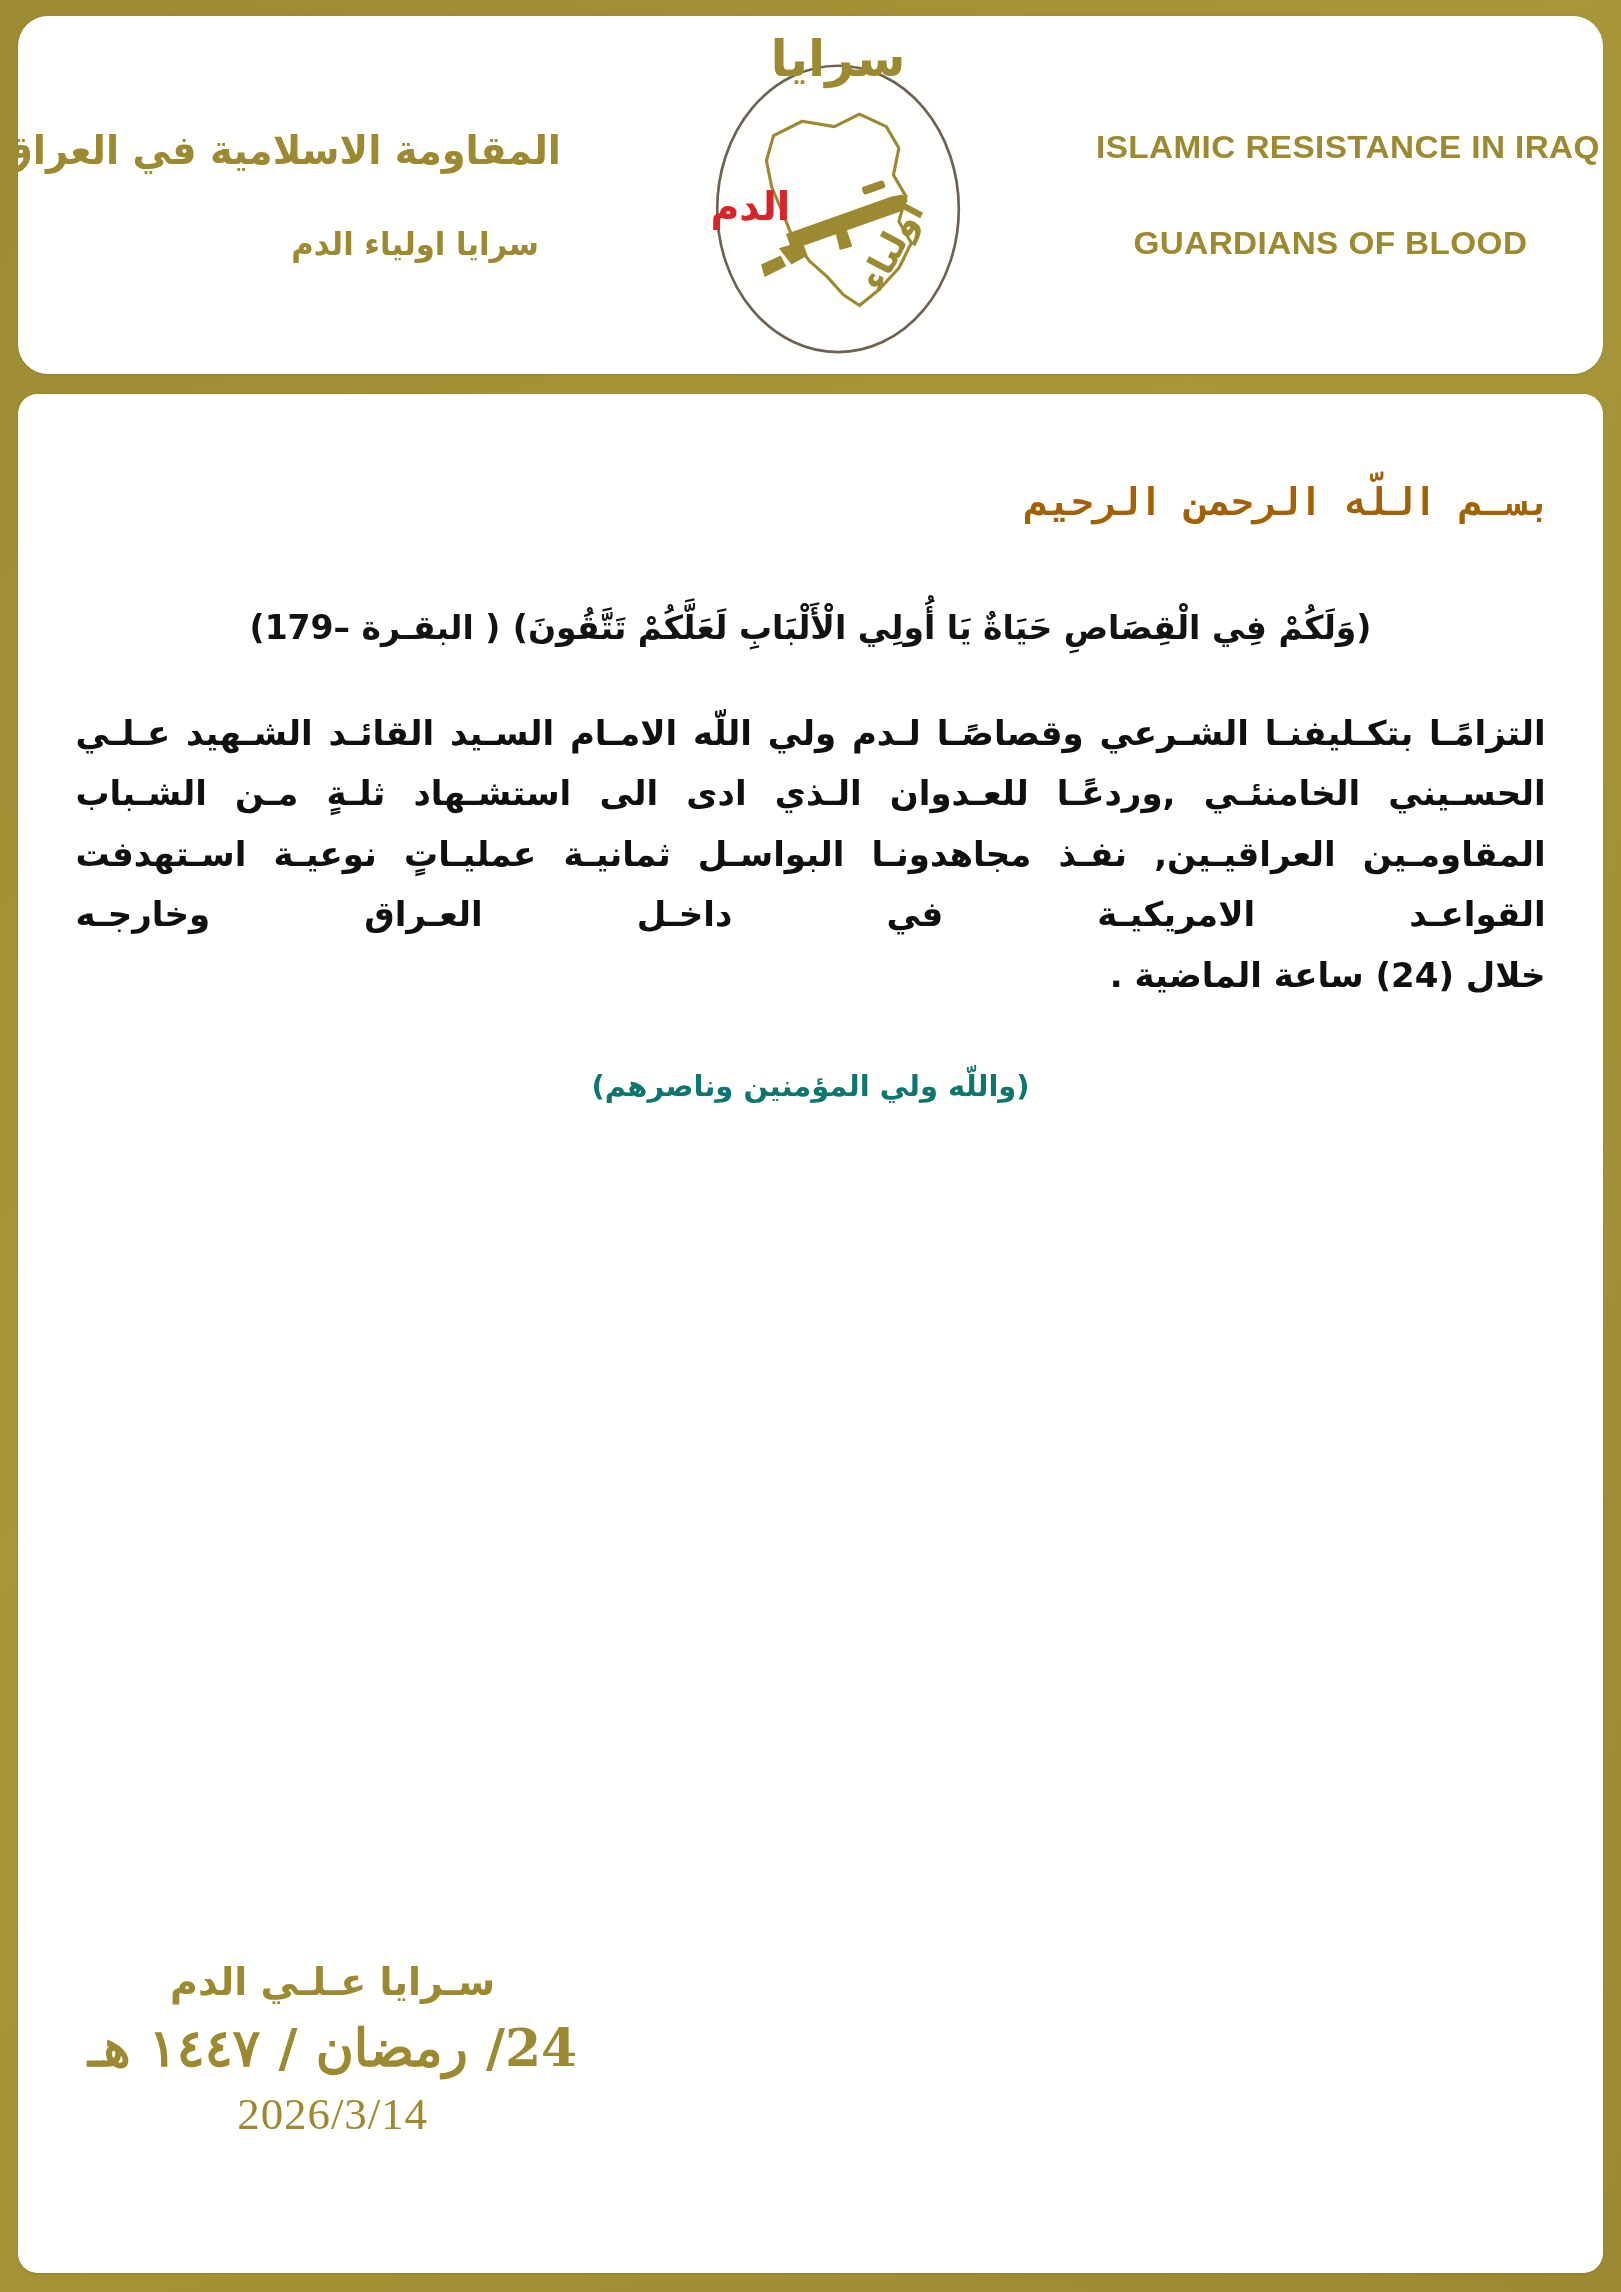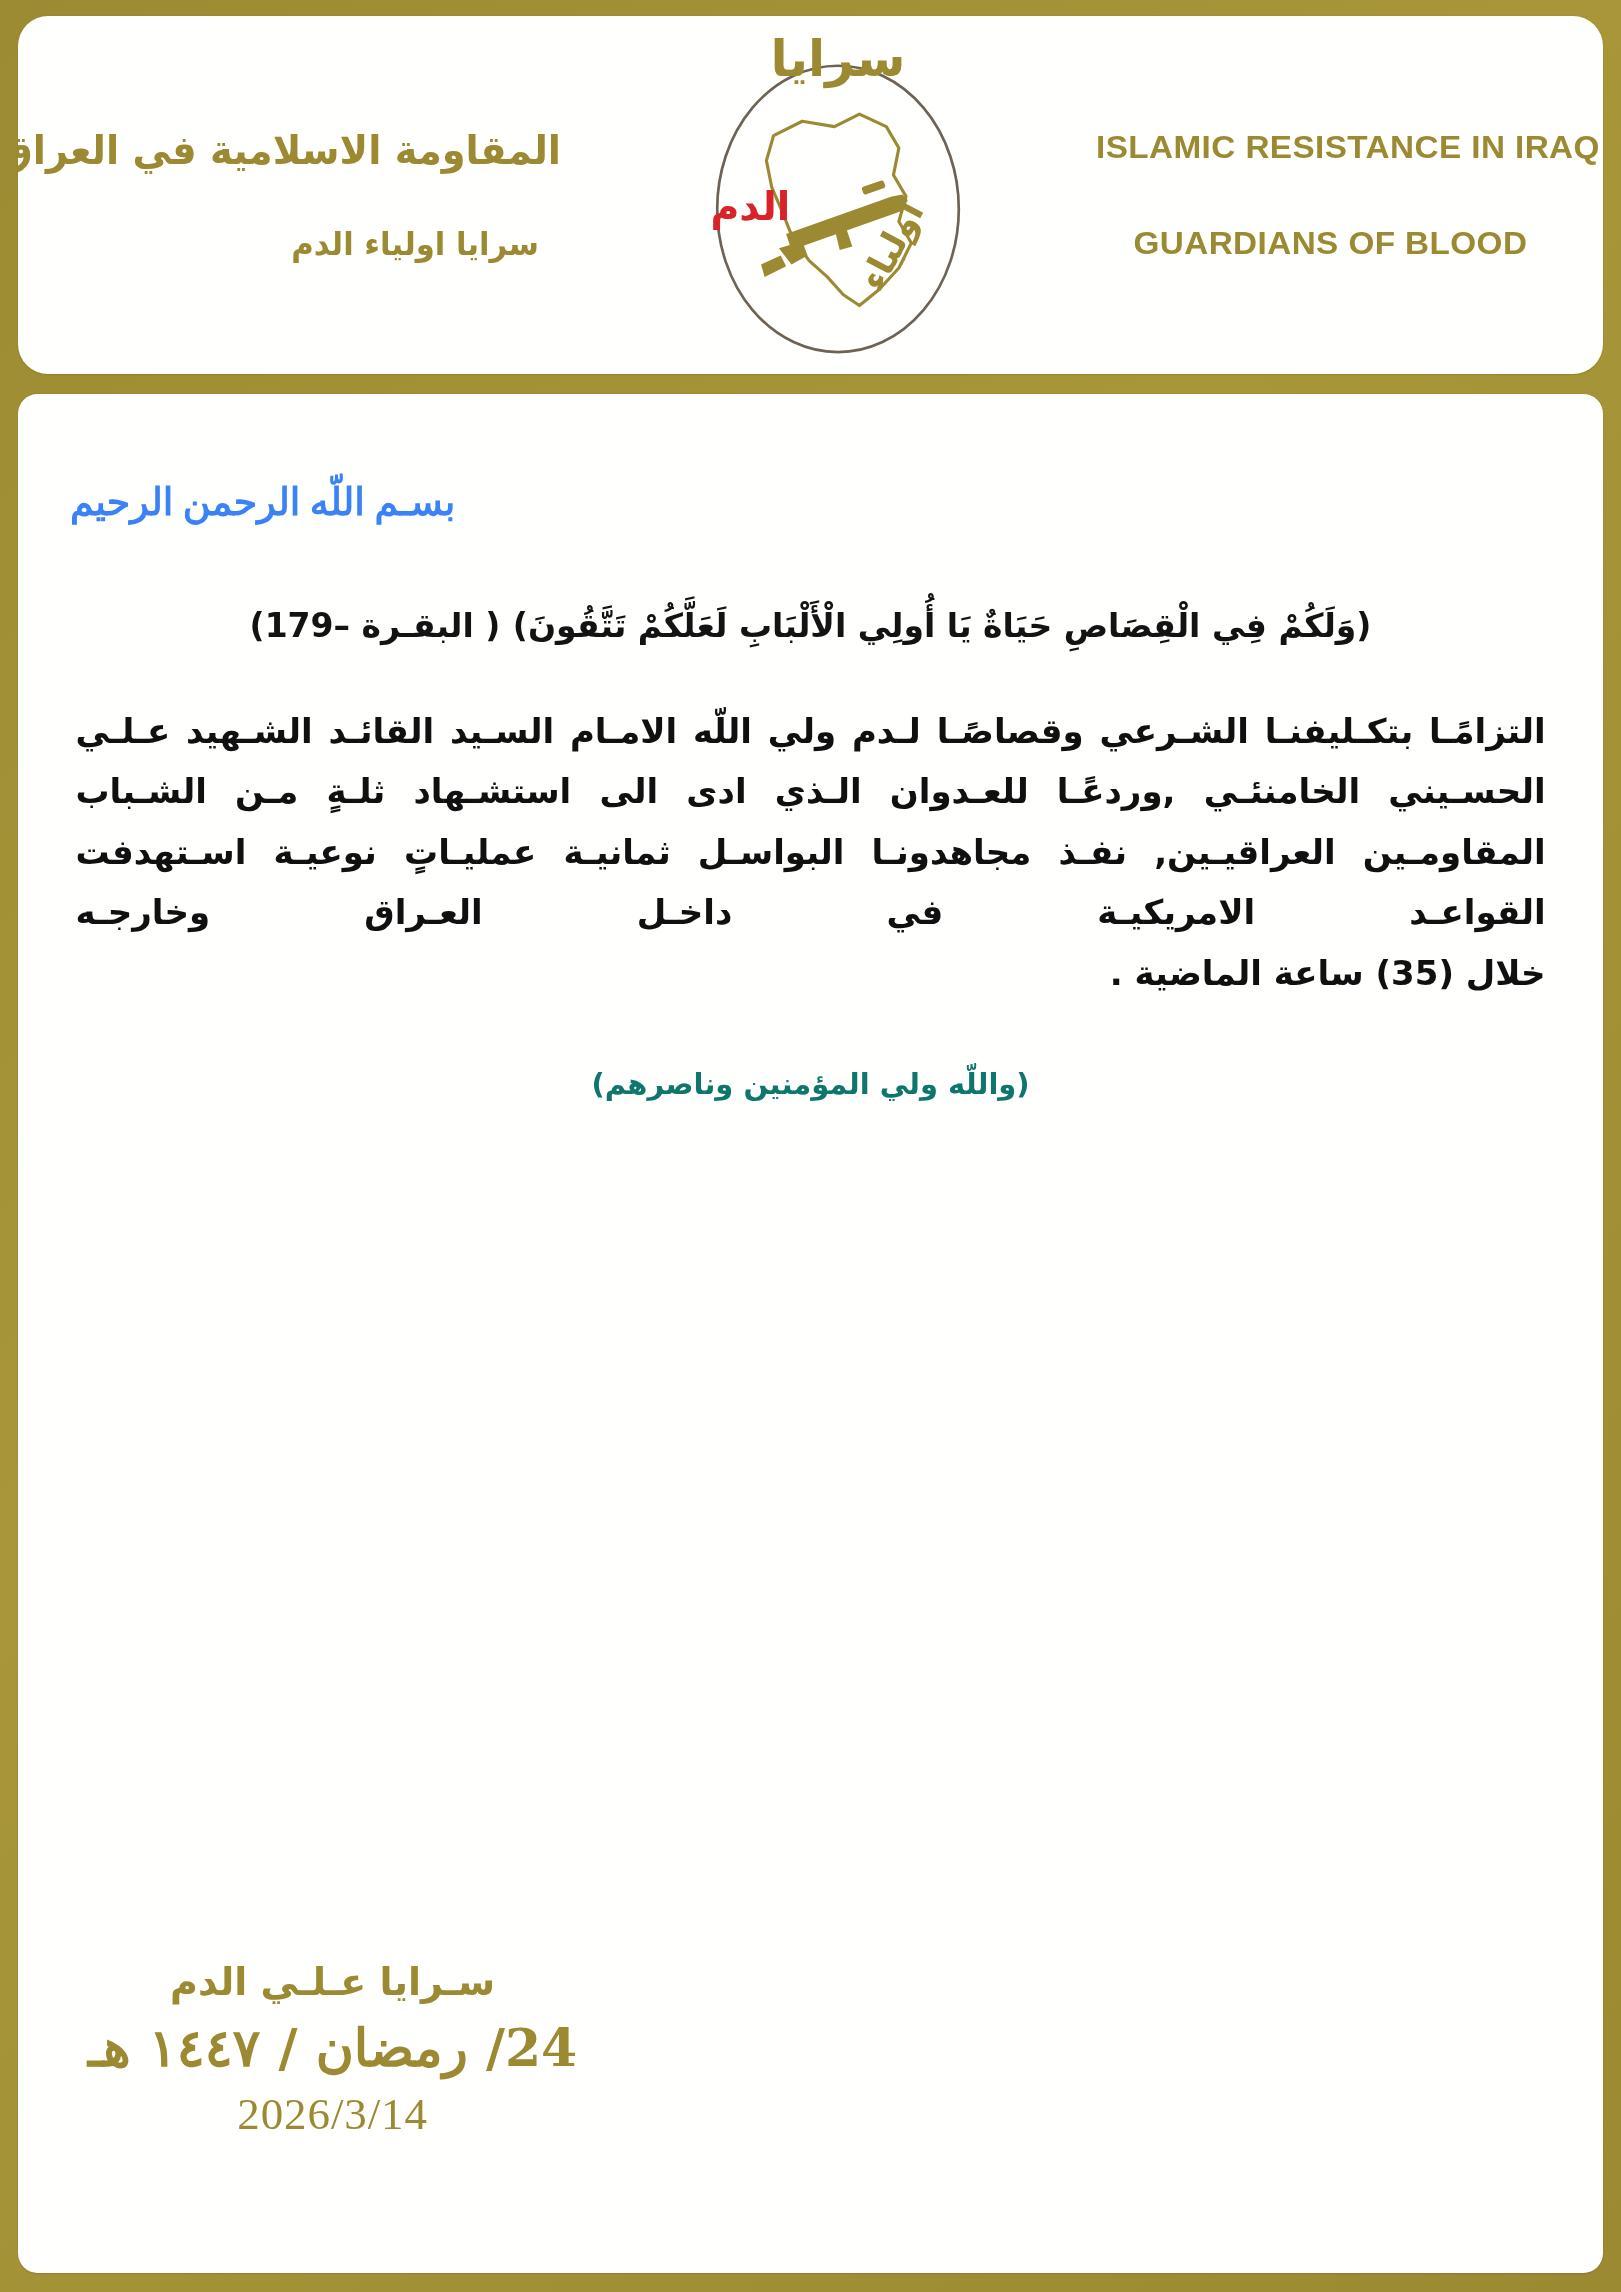--- a/index.html
+++ b/index.html
@@ -125,27 +125,27 @@
     background: #fffffd;
     border-radius: 19.7px;
     box-shadow: 0 0.9px 1.8px rgba(0,0,0,.12);
     position: relative;
     overflow: hidden;
     padding: 86px 52px 36px 52px;
     box-sizing: border-box;
   }
 
   .basmala {
-    text-align: left;
+    text-align: right;
     font-size: 38px;
     font-weight: bold;
-    color: #3b82f6;
+    color: #a16207;
     letter-spacing: 0.9px;
     margin: 0 0 82px 0;
-    font-family: Liberation Serif, serif;
+    font-family: Liberation Mono, monospace;
   }
 
   .verse {
     text-align: center;
     font-size: 33px;
     font-weight: bold;
     color: #131313;
     margin: 0 0 56px 0;
     font-family: "DejaVu Sans", sans-serif;
     white-space: nowrap;
@@ -261,21 +261,21 @@
   </div>
 
   <div class="body-card">
 
     <div class="basmala">بسـم اللّه الرحمن الرحيم</div>
 
     <div class="verse">
       <span>(وَلَكُمْ فِي الْقِصَاصِ حَيَاةٌ يَا أُولِي الْأَلْبَابِ لَعَلَّكُمْ تَتَّقُونَ)</span><span class="ref">( البقـرة –179)</span>
     </div>
 
-    <p class="statement"><span>التزامًـا بتكـليفنـا الشـرعي وقصاصًـا لـدم ولي اللّه الامـام السـيد القائـد الشـهيد عـلـي الحسـيني الخامنئـي ,وردعًـا للعـدوان الـذي ادى الى استشـهاد ثلـةٍ مـن الشـباب المقاومـين العراقيـين, نفـذ مجاهدونـا البواسـل ثمانيـة عمليـاتٍ نوعيـة اسـتهدفت القواعـد الامريكيـة في داخـل العـراق وخارجـه</span> <span class="lastline">خلال (35) ساعة الماضية   .</span></p>
+    <p class="statement"><span>التزامًـا بتكـليفنـا الشـرعي وقصاصًـا لـدم ولي اللّه الامـام السـيد القائـد الشـهيد عـلـي الحسـيني الخامنئـي ,وردعًـا للعـدوان الـذي ادى الى استشـهاد ثلـةٍ مـن الشـباب المقاومـين العراقيـين, نفـذ مجاهدونـا البواسـل ثمانيـة عمليـاتٍ نوعيـة اسـتهدفت القواعـد الامريكيـة في داخـل العـراق وخارجـه</span> <span class="lastline">خلال (24) ساعة الماضية   .</span></p>
 
     <div class="closing">(واللّه ولي المؤمنين وناصرهم)</div>
 
     <div class="signature">
       <div class="org">سـرايا عـلـي الدم</div>
       <div class="hijri">24/ رمضان / ١٤٤٧ هـ</div>
       <div class="greg">2026/3/14</div>
     </div>
 
   </div>

